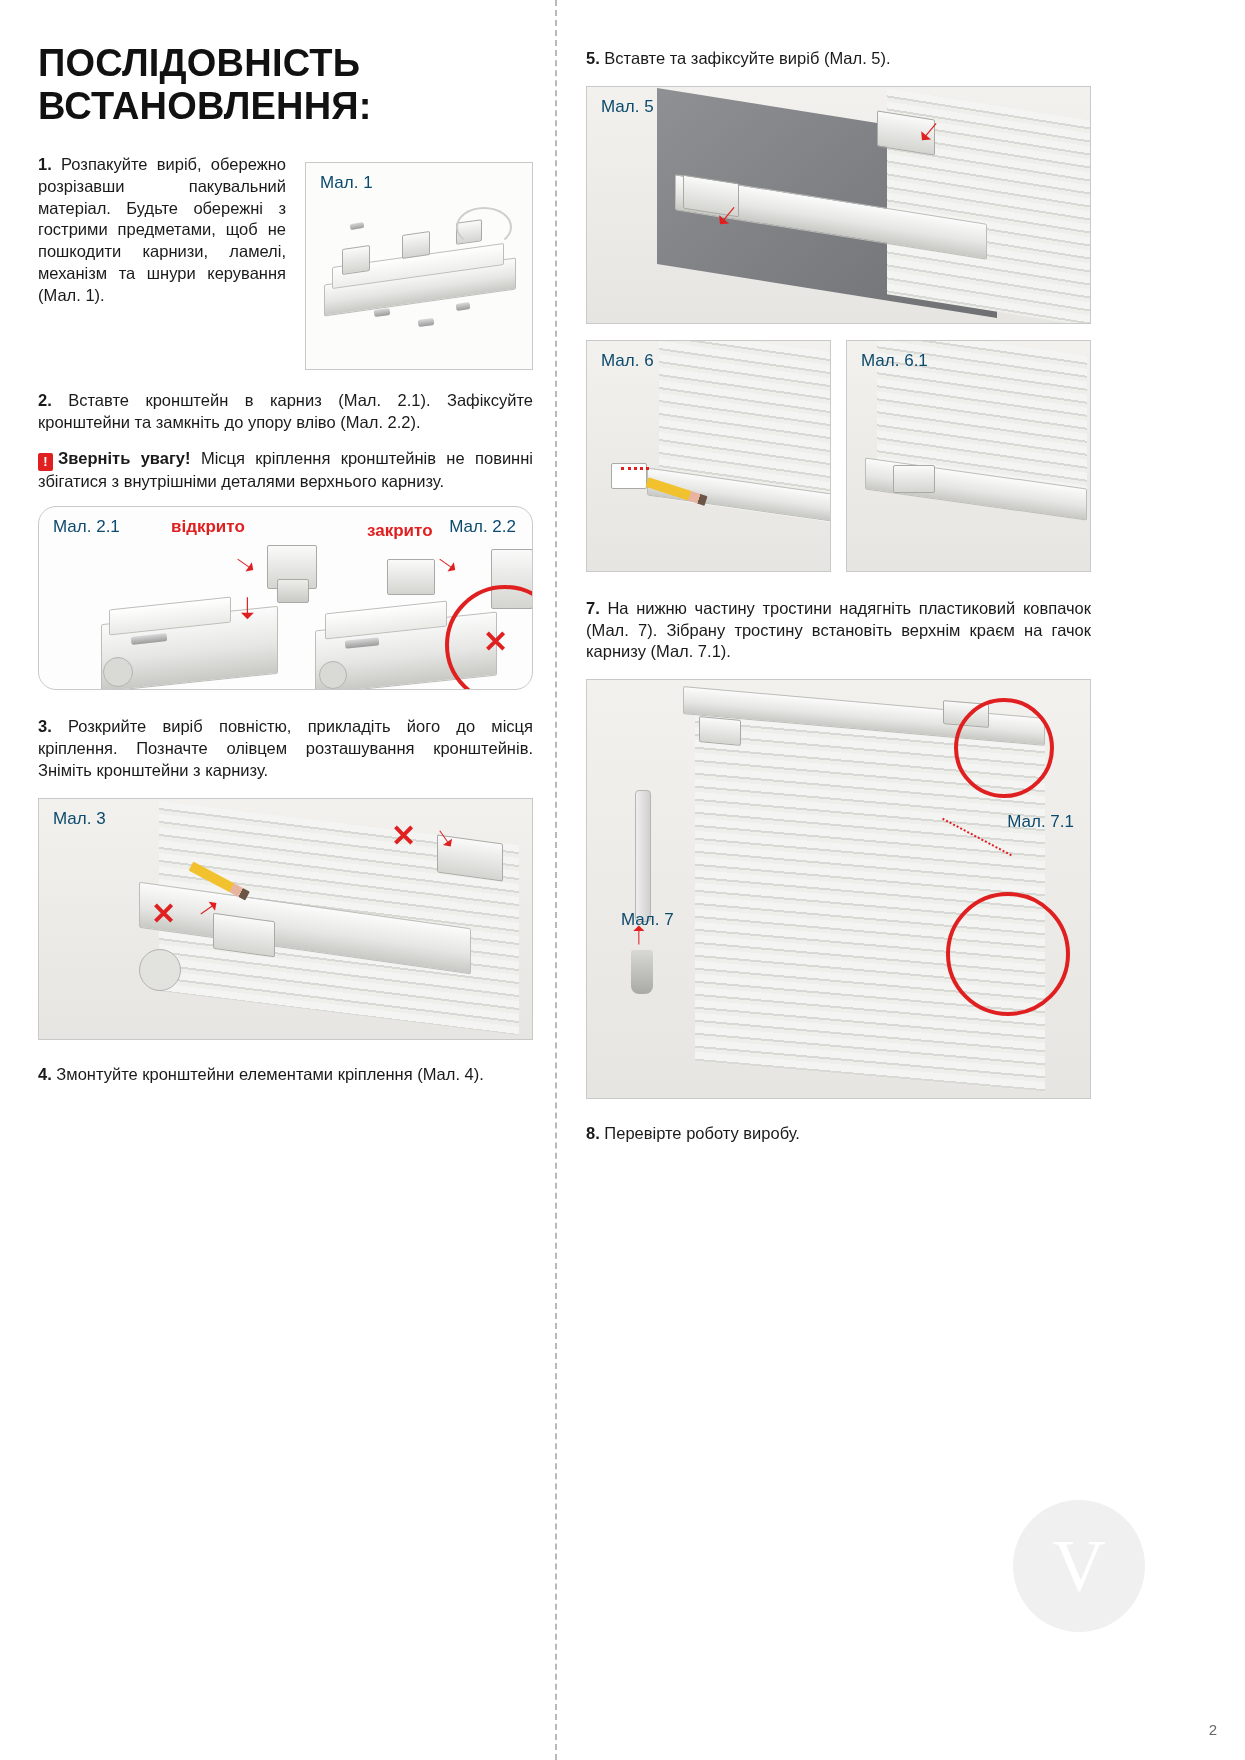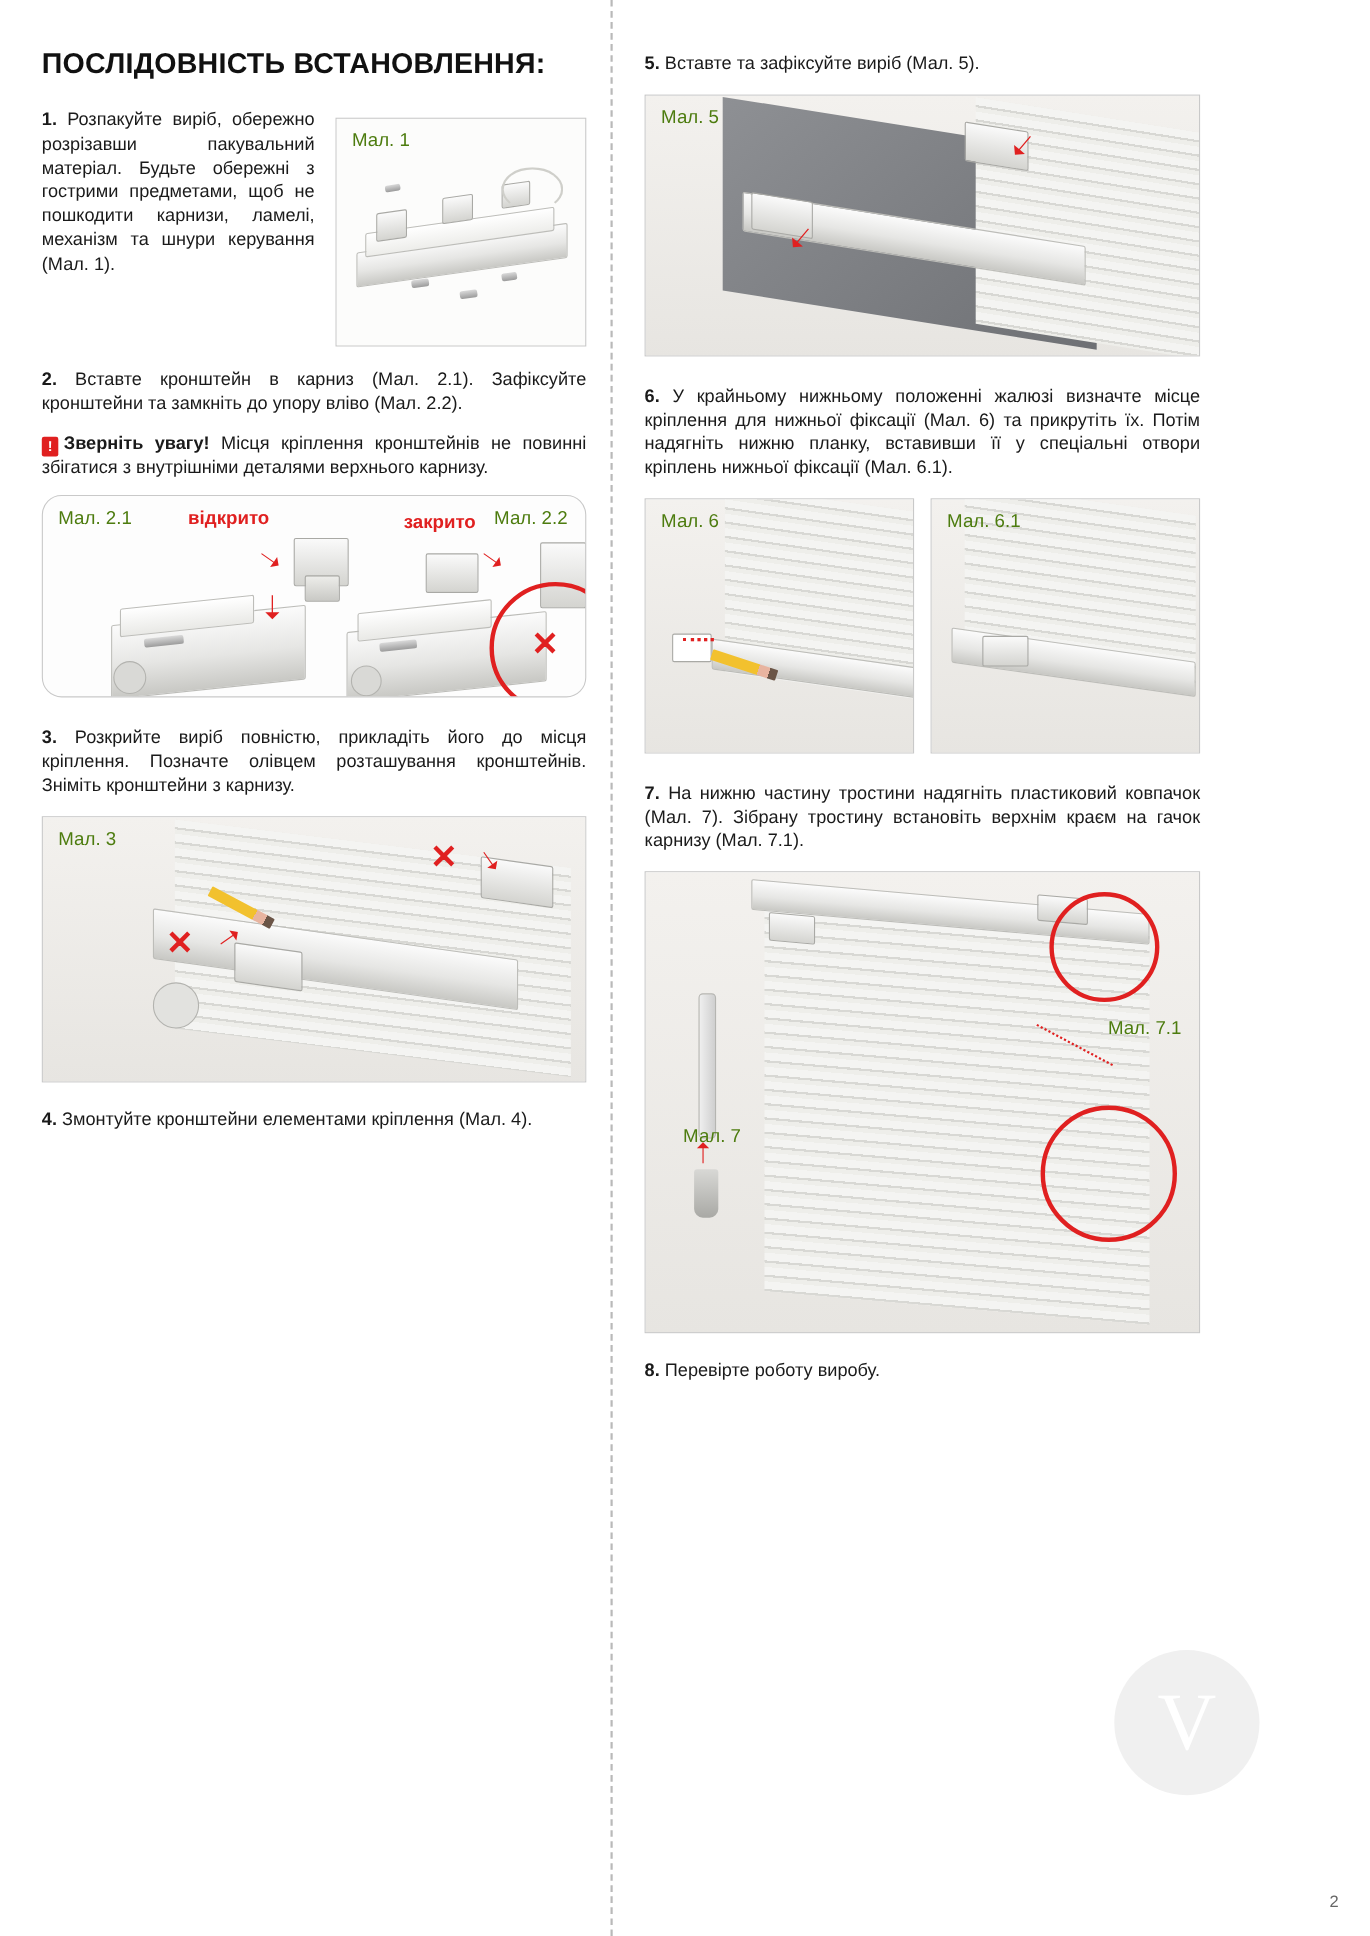--- a/index.html
+++ b/index.html
@@ -60,21 +60,21 @@
     z-index: 0;
   }
   .page-number {
     position: absolute;
     right: 28px;
     bottom: 22px;
     font-size: 15px;
     color: #666;
   }
   h1.title {
-    font-size: 26px;
+    font-size: 38px;
     font-weight: 700;
     letter-spacing: .2px;
     margin: 42px 0 26px 0;
     color: #111;
   }
   p.step {
     font-size: 16.5px;
     line-height: 1.32;
     margin: 0 0 14px 0;
     text-align: justify;
@@ -102,21 +102,21 @@
     border: 1px solid #c9c9c9;
     background: #fdfdfd;
     box-sizing: border-box;
     overflow: hidden;
   }
   .fig-label {
     position: absolute;
     top: 10px;
     left: 14px;
     font-size: 17px;
-    color: #4d7c0f;
+    color: #0c4a6e;
     z-index: 6;
     font-family: "Liberation Sans", sans-serif;
   }
   .fig-label.right { left: auto; right: 16px; }
   .tag-red {
     position: absolute;
     font-size: 17px;
     font-weight: 700;
     color: #e02020;
     z-index: 6;
@@ -340,24 +340,20 @@
       <div class="wall" style="left:0; top:0; width:505px; height:238px;"></div>
       <div class="darkpanel" style="left:70px; top:28px; width:340px; height:176px; transform:skewY(9deg);"></div>
       <div class="blind" style="left:300px; top:18px; width:210px; height:206px; transform:skewY(9deg);"></div>
       <div class="rail" style="left:88px; top:112px; width:310px; height:34px; transform:skewY(9deg);"></div>
       <div class="bracket" style="left:290px; top:28px; width:56px; height:34px; transform:skewY(9deg);"></div>
       <div class="bracket" style="left:96px; top:92px; width:54px; height:32px; transform:skewY(9deg);"></div>
       <div class="arrow-red" style="left:330px; top:30px; font-size:30px; transform:rotate(130deg);">➝</div>
       <div class="arrow-red" style="left:128px; top:114px; font-size:30px; transform:rotate(130deg);">➝</div>
     </div>
 
-    <p class="step" style="margin-top:26px;">
-      <b>6.</b>
-      <span>У крайньому нижньому положенні жалюзі визначте місце кріплення для нижньої фіксації (Мал. 6) та прикрутіть їх. Потім надягніть нижню планку, вставивши її у спеціальні отвори кріплень нижньої фіксації (Мал. 6.1).</span>
-    </p>
 
     <div style="position:relative; margin-top:16px; height:232px;">
       <div class="fig" style="position:absolute; left:0; top:0; width:245px; height:232px;">
         <span class="fig-label">Мал. 6</span>
         <div class="wall" style="left:0; top:0; width:245px; height:232px;"></div>
         <div class="blind" style="left:72px; top:0; width:185px; height:170px; transform:skewY(8deg);"></div>
         <div class="rail" style="left:60px; top:140px; width:190px; height:26px; transform:skewY(8deg);"></div>
         <div class="bracket" style="left:24px; top:122px; width:34px; height:24px; background:#fff;"></div>
         <div class="dotline" style="left:34px; top:126px; width:28px; border-top:3px dotted #e02020;"></div>
         <div class="pencil" style="left:60px; top:136px; width:62px; transform:rotate(18deg);"></div>

